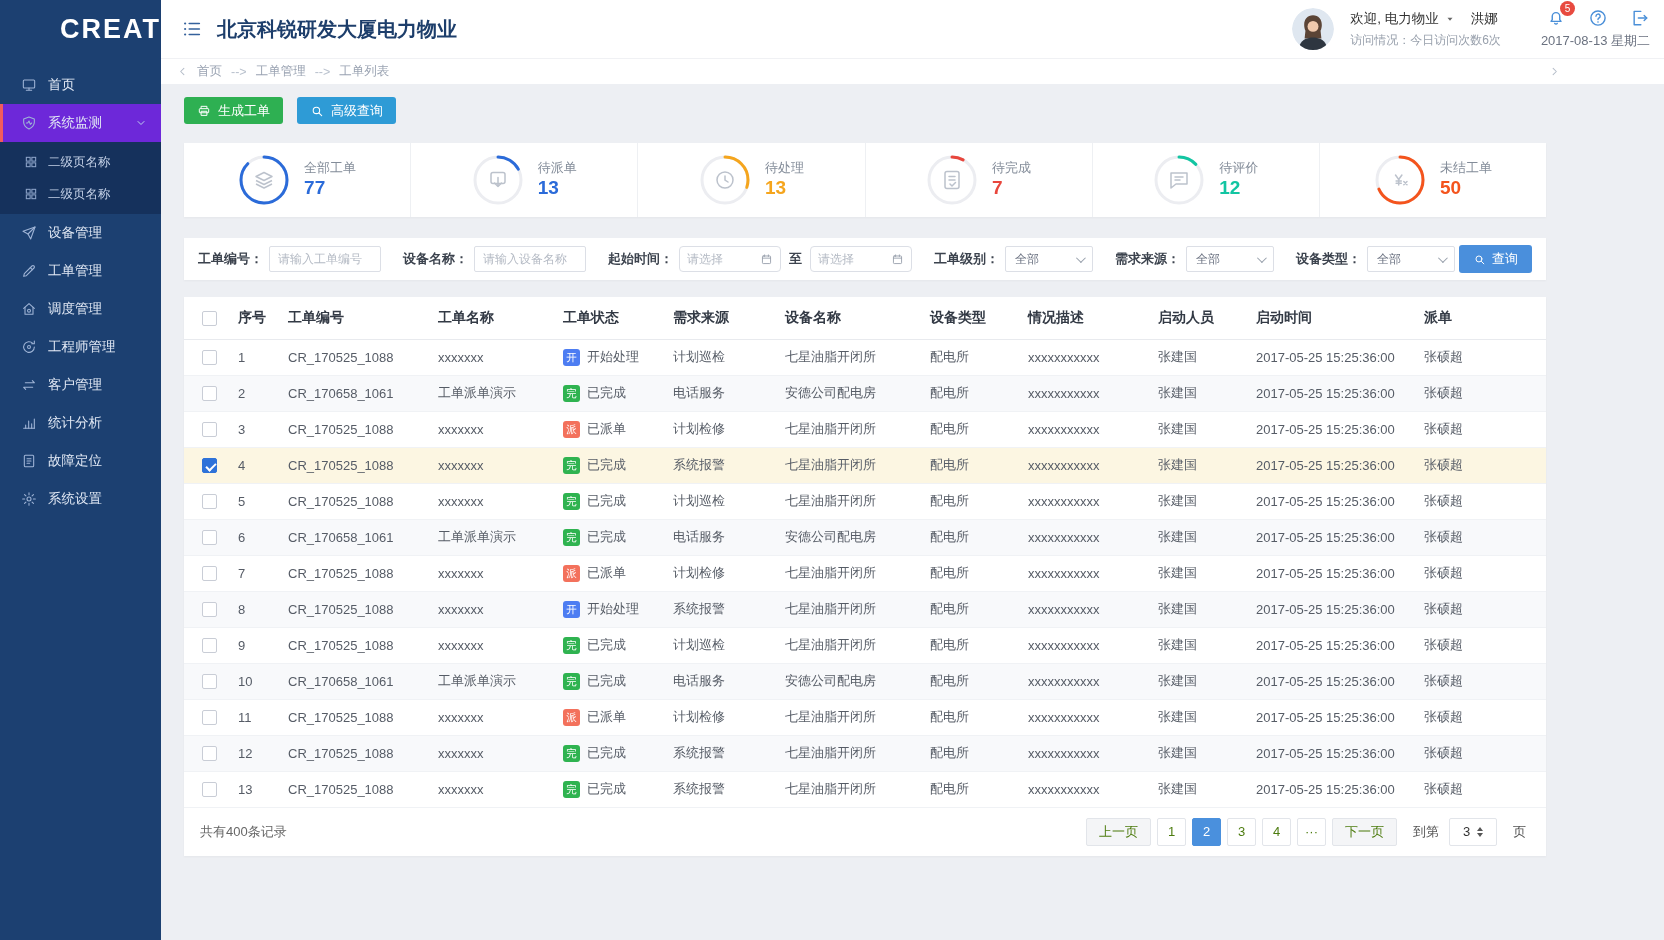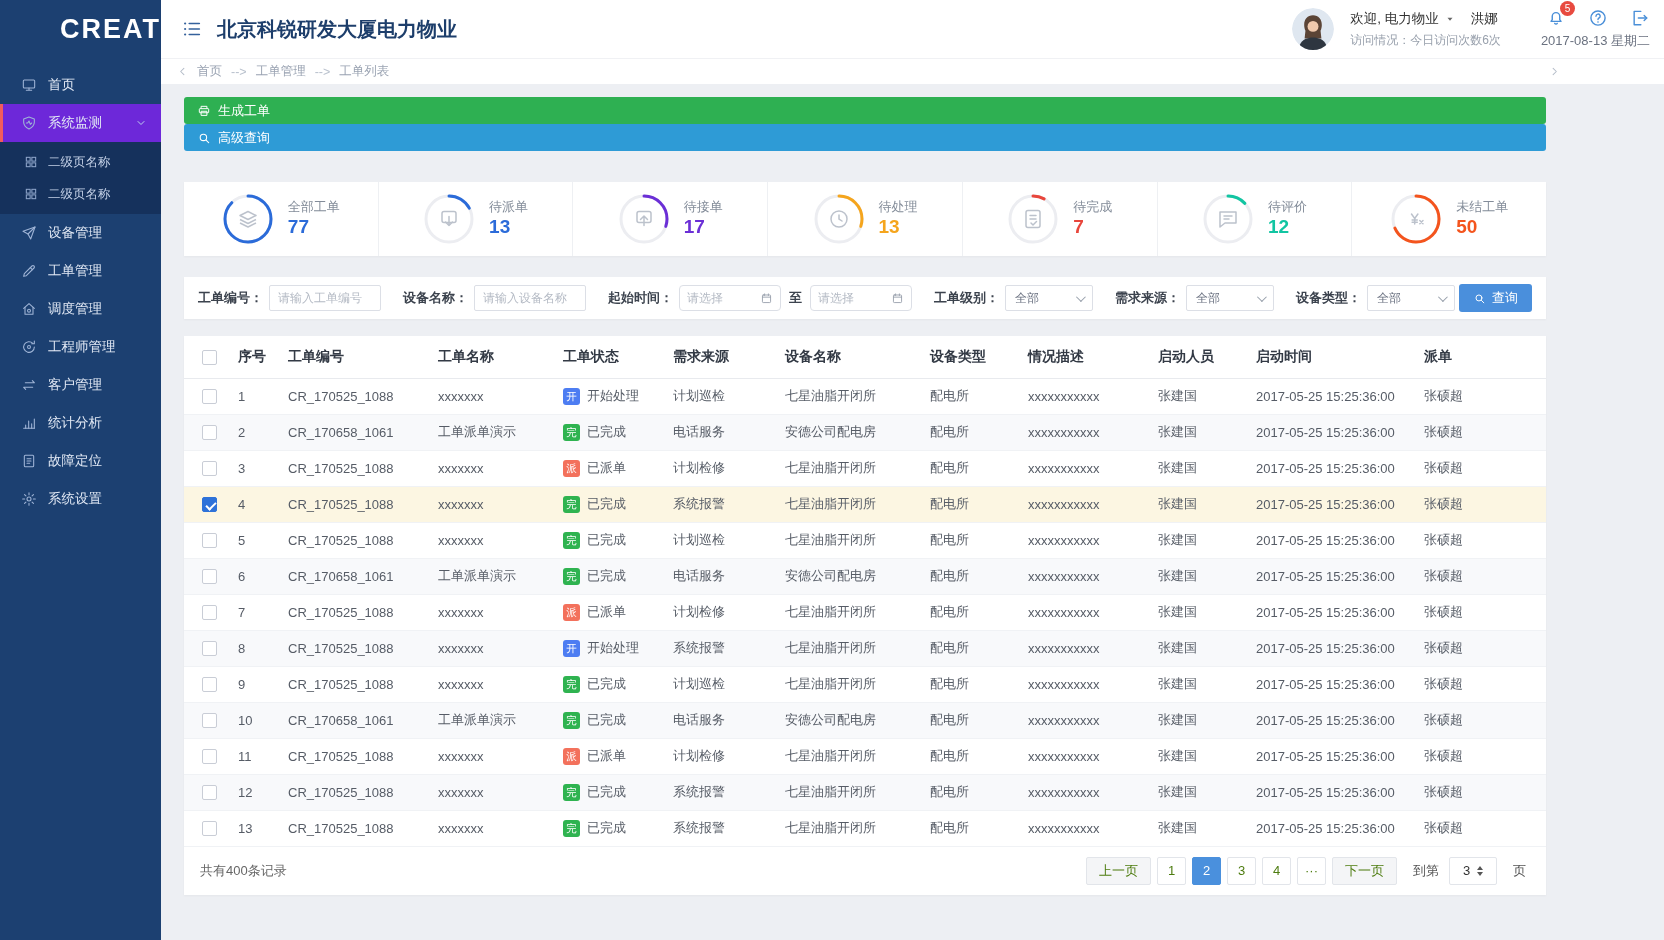--- a/index.html
+++ b/index.html
@@ -47,21 +47,21 @@
 
   .crumbbar{height:26px;background:#fff;border-top:1px solid #f0f1f4;display:flex;align-items:center;gap:9px;padding:0 104px 0 16px;font-size:12.5px;color:#9aa3b2;flex-shrink:0;}
   .crumb-chev{width:11px;height:11px;color:#b4bcc8;cursor:pointer;}
   .crumb-chev svg{width:11px;height:11px;}
   .crumb-chev.right{margin-left:auto;}
   .crumbbar .sep{color:#b9c1cd;}
 
   .content{flex:1;padding:13px 118px 0 23px;min-width:0;}
 
   
-  .actions{display:flex;gap:0;margin-bottom:31px;flex-direction:column;}
+  .actions{display:flex;gap:14px;margin-bottom:19px;}
   .btn{height:27px;border:none;border-radius:3px;color:#fff;font-size:13px;display:inline-flex;align-items:center;gap:7px;padding:0 13px;cursor:pointer;font-family:inherit;}
   .btn svg{width:14px;height:14px;}
   .btn-green{background:#2eb052;}
   .btn-blue{background:#2e9bd6;}
 
   
   .stats-bar{background:#fff;display:flex;height:74px;margin-bottom:21px;box-shadow:0 1px 2px rgba(0,0,0,.04);}
   .stat-card{flex:1;display:flex;align-items:center;justify-content:center;gap:14px;border-right:1px solid #eef0f3;cursor:pointer;}
   .stat-card:last-child{border-right:none;}
   .ring{width:52px;height:52px;flex-shrink:0;}
@@ -531,33 +531,20 @@
     <svg class="ring" viewBox="0 0 52 52">
       <circle cx="26" cy="26" r="23" fill="none" stroke="#ecedf1" stroke-width="3"></circle>
       <circle class="arc" cx="26" cy="26" r="23" fill="none" stroke-width="3" stroke-linecap="round" transform="rotate(-90 26 26)" stroke="#2b6bd9" stroke-dasharray="24.6 144.5"></circle>
       <svg class="stat-ic" x="14" y="14" width="24" height="24" viewBox="0 0 24 24">
                 <use href="#sym-inbox-down-icon"></use>
               </svg>
     </svg>
     <div class="stat-text">
       <div class="stat-label">待派单</div>
       <div class="stat-value" style="color: rgb(43, 107, 217);">13</div>
-    </div>
-  </div>
-          <div class="stat-card">
-    <svg class="ring" viewBox="0 0 52 52">
-      <circle cx="26" cy="26" r="23" fill="none" stroke="#ecedf1" stroke-width="3"></circle>
-      <circle class="arc" cx="26" cy="26" r="23" fill="none" stroke-width="3" stroke-linecap="round" transform="rotate(-90 26 26)" stroke="#6b2fd6" stroke-dasharray="43.4 144.5"></circle>
-      <svg class="stat-ic" x="14" y="14" width="24" height="24" viewBox="0 0 24 24">
-                <use href="#sym-inbox-up-icon"></use>
-              </svg>
-    </svg>
-    <div class="stat-text">
-      <div class="stat-label">待接单</div>
-      <div class="stat-value" style="color: rgb(107, 47, 214);">17</div>
     </div>
   </div>
           <div class="stat-card">
     <svg class="ring" viewBox="0 0 52 52">
       <circle cx="26" cy="26" r="23" fill="none" stroke="#ecedf1" stroke-width="3"></circle>
       <circle class="arc" cx="26" cy="26" r="23" fill="none" stroke-width="3" stroke-linecap="round" transform="rotate(-90 26 26)" stroke="#f5a51d" stroke-dasharray="43.4 144.5"></circle>
       <svg class="stat-ic" x="14" y="14" width="24" height="24" viewBox="0 0 24 24">
                 <use href="#sym-clock-icon"></use>
               </svg>
     </svg>

